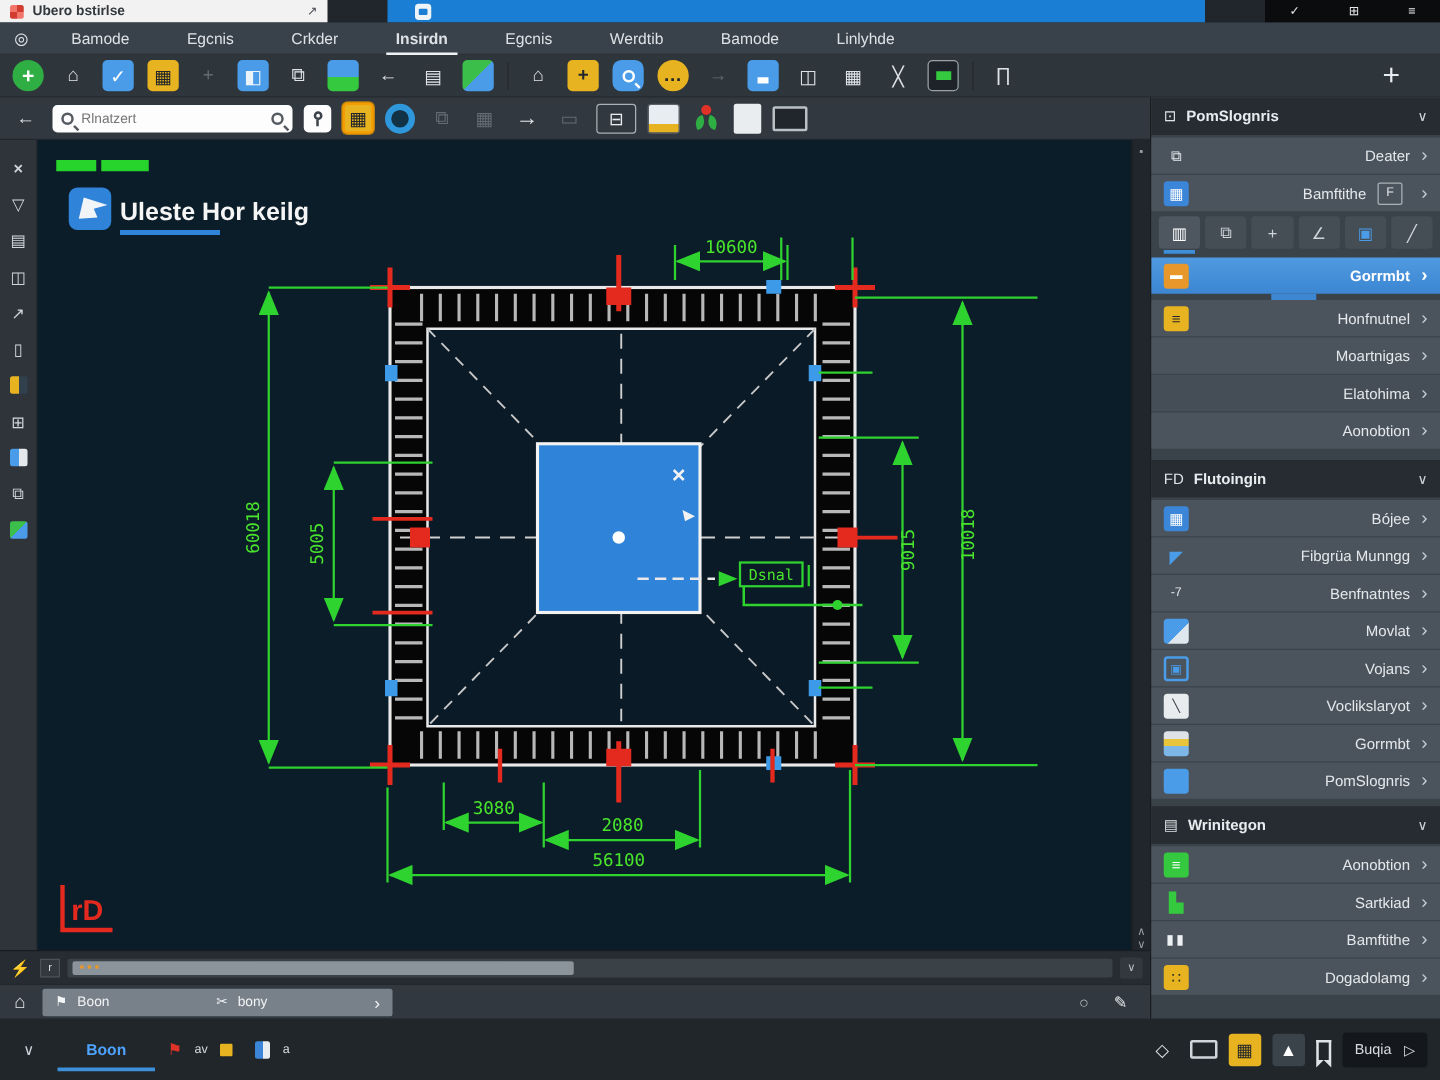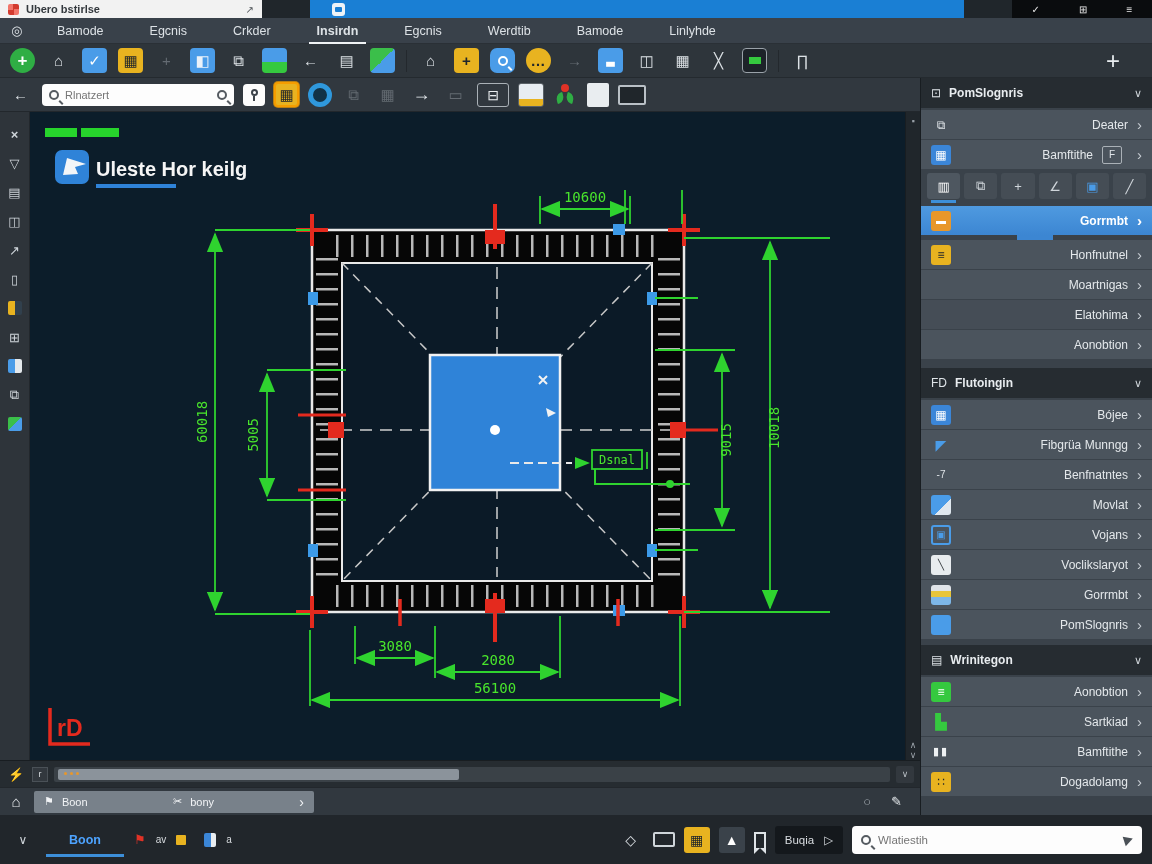--- a/index.html
+++ b/index.html
@@ -558,21 +558,16 @@
     <div class="sb-right">
       <span class="sb-ic">◇</span>
       <span class="sb-mon"></span>
       <span class="sb-ic yellowbtn">▦</span>
       <span class="sb-ic raise">▲</span>
       <span class="sb-book"></span>
       <div class="sb-run">
         <span>Buqia</span>
         <span>▷</span>
       </div>
-      <div class="sb-search">
-        <span class="mag dark"></span>
-        <input type="text" placeholder="Wlatiestih" style="">
-        <span class="send-tri"></span>
-      </div>
     </div>
   </div>
 
 </div>
 
 </body></html>

